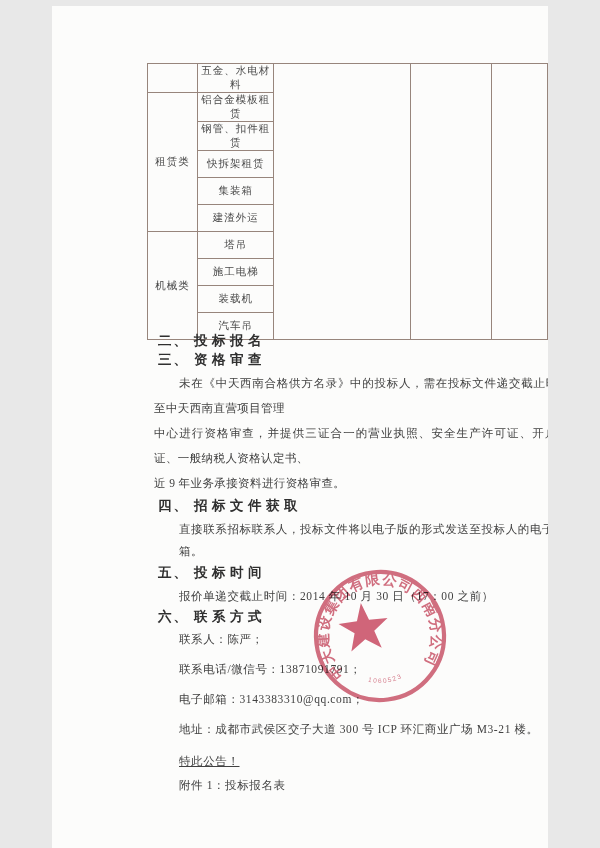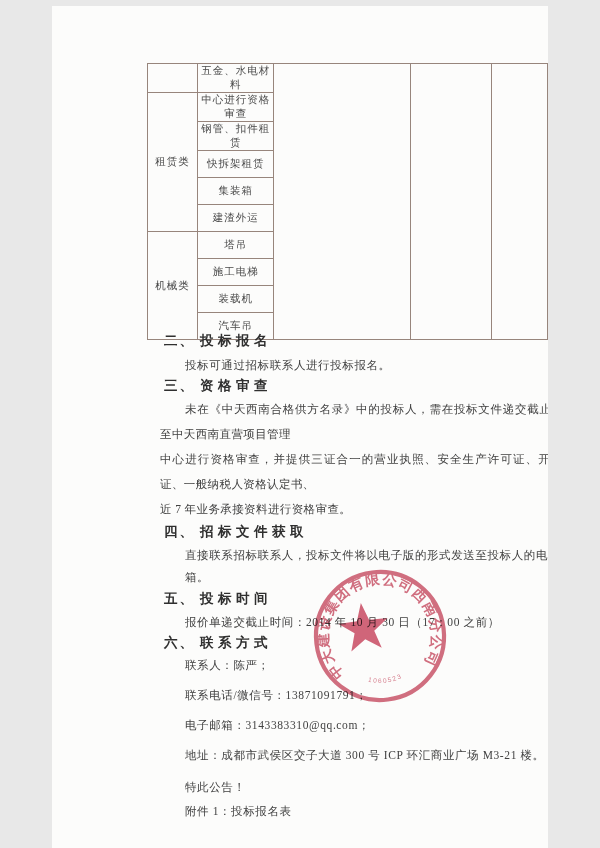--- a/index.html
+++ b/index.html
@@ -21,37 +21,37 @@
     height:26px;
     text-align:center;
     vertical-align:middle;
     font-size:10.5px;
     letter-spacing:1px;
     color:#4a4a4a;
   }
   td.cat{font-size:13px;letter-spacing:2px;color:#3f3f3f;}
   td.blank-col{border-top:none;}
   
-  .content{position:absolute;top:318px;left:108px;width:428px;}
+  .content{position:absolute;top:318px;left:102px;width:428px;}
   .sec-h{
     font-weight:bold;color:#2f2f2f;
     font-size:13.5px;line-height:19px;
     padding-left:4px;white-space:nowrap;
   }
   .sec-h .num{letter-spacing:2px;margin-right:5px;}
   .sec-h .ttl{letter-spacing:4.5px;}
   .line{font-size:11.5px;line-height:22px;letter-spacing:0.6px;}
   .ind{padding-left:25px;}
   .para{font-size:11.5px;line-height:25px;letter-spacing:0.4px;text-align:justify;}
   .para .first{text-indent:25px;}
   .cline{font-size:11.5px;line-height:21px;letter-spacing:0.6px;padding-left:25px;}
   
   .mt7{margin-top:7px;}  .mt4{margin-top:4px;}  .mt3{margin-top:3px;}
   .mt2{margin-top:2px;}  .mt1{margin-top:1px;}  .mt0{margin-top:0;}
-  .mt9{margin-top:9px;}  .mt11{margin-top:11px;}
+  .mt9{margin-top:9px;}  .mt11{margin-top:11px;text-decoration:underline;}
   
   .seal{
     position:absolute;left:243px;top:545px;width:170px;height:170px;
     opacity:.8;mix-blend-mode:multiply;pointer-events:none;
   }
 </style>
 </head>
 <body>
 
 <div class="page">
@@ -68,21 +68,21 @@
       <tbody>
           <tr>
         <td class="cat"></td>
         <td>五金、水电材料</td>
         <td class="blank-col" rowspan="10"></td>
         <td class="blank-col" rowspan="10"></td>
         <td class="blank-col" rowspan="10"></td>
       </tr>
       <tr>
         <td class="cat" rowspan="5">租赁类</td>
-        <td>中心进行资格审查</td>
+        <td>铝合金模板租赁</td>
       </tr>
       <tr>
             <td>钢管、扣件租赁</td>
           </tr>
       <tr>
             <td>快拆架租赁</td>
           </tr>
       <tr>
             <td>集装箱</td>
           </tr>
@@ -104,29 +104,28 @@
           </tr>
     </tbody>
       </table>
   </div>
 
   <div class="content">
 
     <div class="sec-h mt7">
       <span class="num">二、</span><span class="ttl">投标报名</span>
     </div>
-    <div class="line ind mt4">投标可通过招标联系人进行投标报名。</div>
 
     <div class="sec-h mt0">
       <span class="num">三、</span><span class="ttl">资格审查</span>
     </div>
     <div class="para mt2">
       <div class="first">未在《中天西南合格供方名录》中的投标人，需在投标文件递交截止时间前至中天西南直营项目管理</div>
       <div>中心进行资格审查，并提供三证合一的营业执照、安全生产许可证、开户许可证、一般纳税人资格认定书、</div>
-      <div>近 7 年业务承接资料进行资格审查。</div>
+      <div>近 9 年业务承接资料进行资格审查。</div>
     </div>
 
     <div class="sec-h mt0">
       <span class="num">四、</span><span class="ttl">招标文件获取</span>
     </div>
     <div class="line ind mt3">直接联系招标联系人，投标文件将以电子版的形式发送至投标人的电子邮箱。</div>
 
     <div class="sec-h mt1">
       <span class="num">五、</span><span class="ttl">投标时间</span>
     </div>

